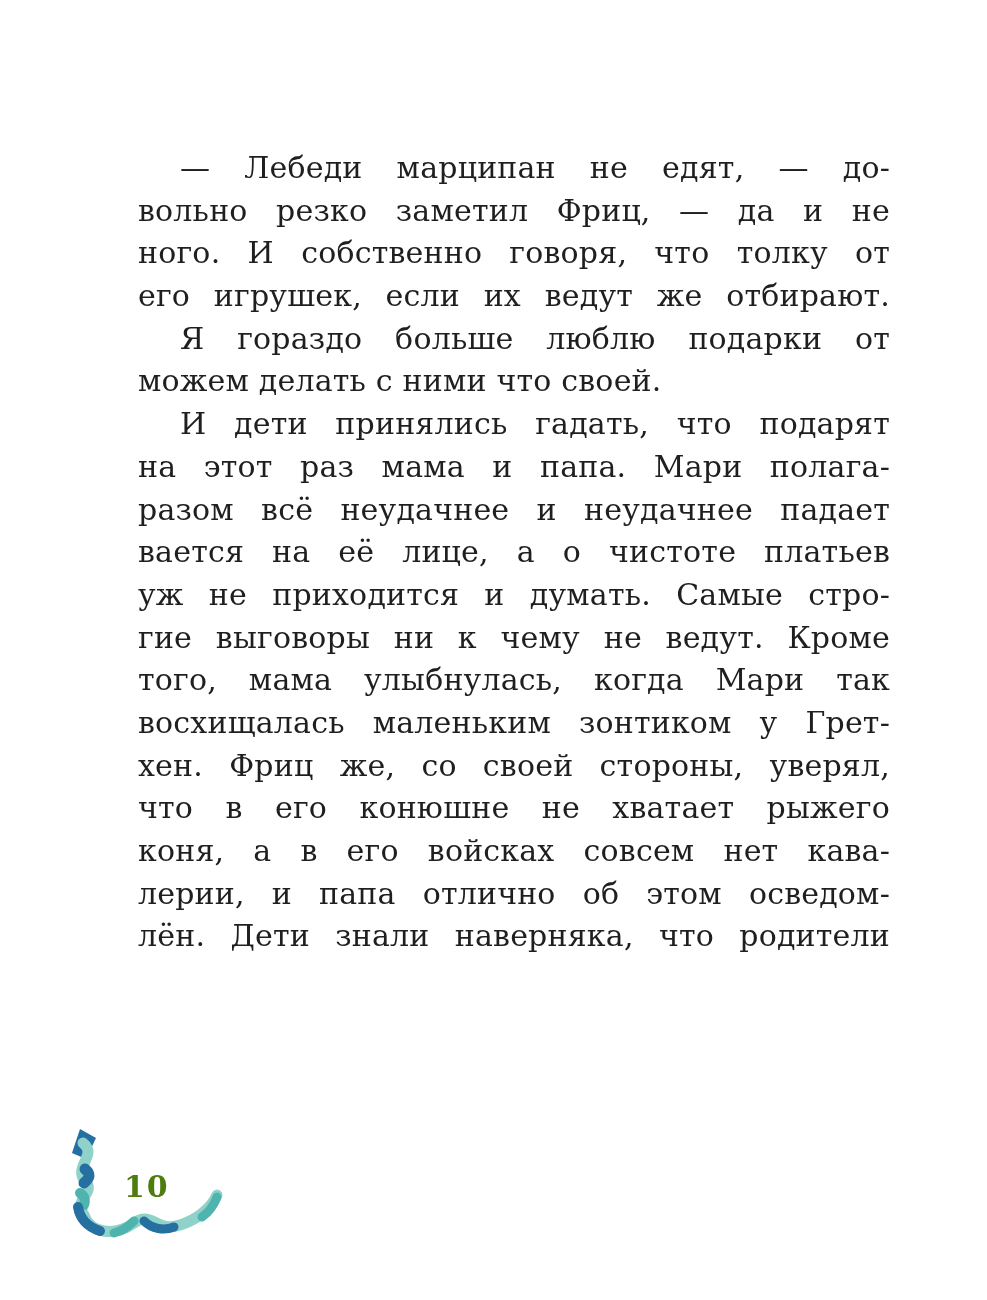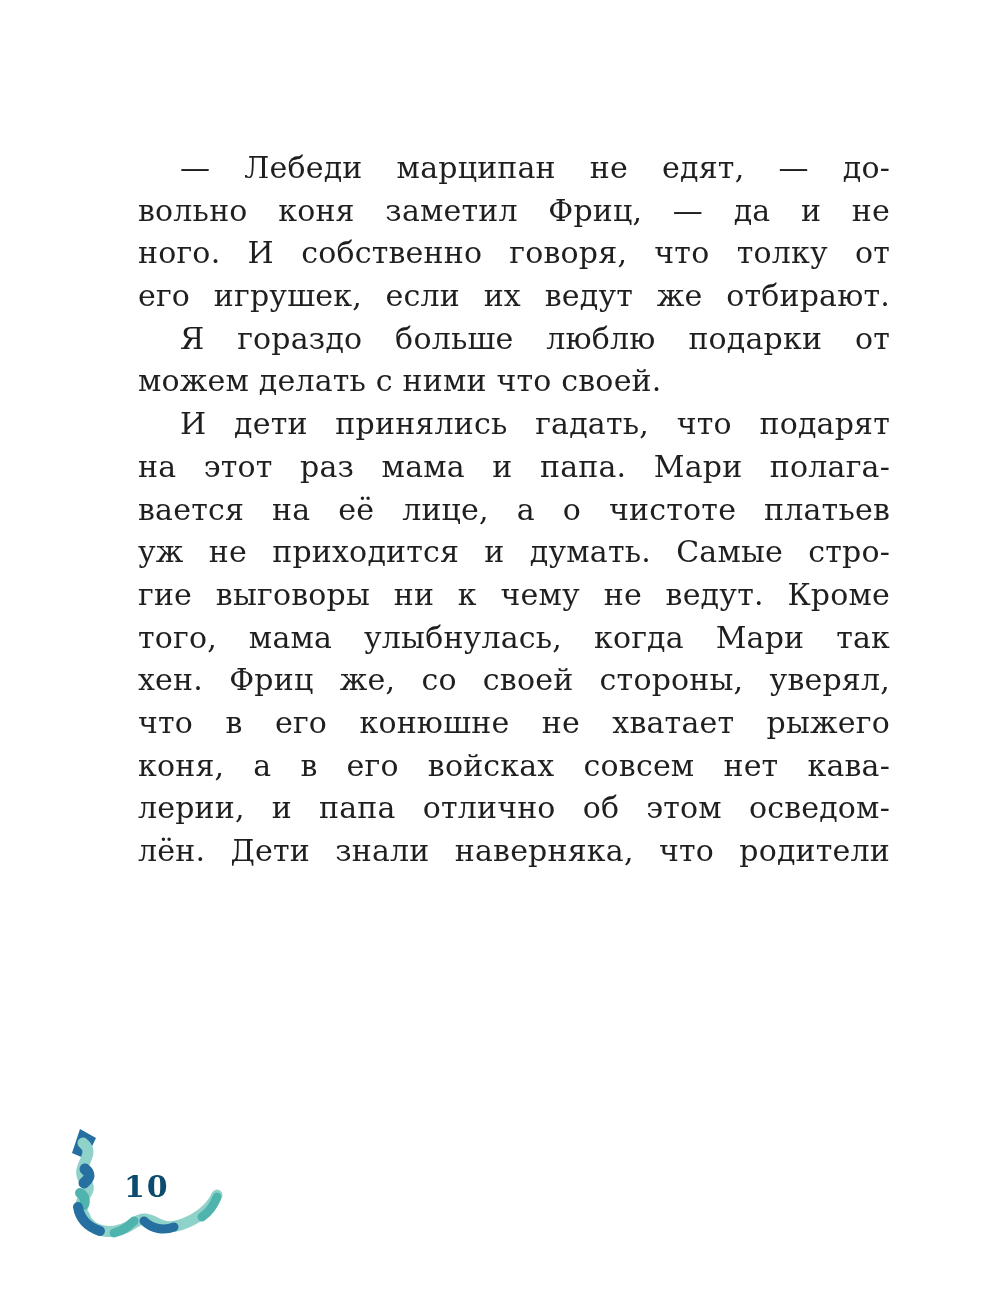--- a/index.html
+++ b/index.html
@@ -30,49 +30,51 @@
     height: 42.7px;
   }
   .ln.ind { padding-left: 42px; }
   .ln.pend { text-align-last: left; }
   .page-number {
     position: absolute;
     left: 124px;
     top: 1138px;
     font-size: 30px;
     font-weight: bold;
-    color: #0c4a6e;
+    color: #4d7c0f;
     letter-spacing: 2px;
   }
   .ribbon {
     position: absolute;
     left: 56px;
     top: 1094px;
     width: 178px;
     height: 132px;
   }
 </style>
 </head>
 <body>
 
 <div class="page">
 
   <div class="text-block">
     <div class="ln ind">— Лебеди марципан не едят, — до-</div>
-    <div class="ln">вольно коня заметил Фриц, — да и не</div>
+    <div class="ln">вольно резко заметил Фриц, — да и не</div>
     <div class="ln">ного. И собственно говоря, что толку от</div>
     <div class="ln">его игрушек, если их ведут же отбирают.</div>
     <div class="ln ind">Я гораздо больше люблю подарки от</div>
     <div class="ln pend">можем делать с ними что своей.</div>
     <div class="ln ind">И дети принялись гадать, что подарят</div>
     <div class="ln">на этот раз мама и папа. Мари полага-</div>
+    <div class="ln">разом всё неудачнее и неудачнее падает</div>
     <div class="ln">вается на её лице, а о чистоте платьев</div>
     <div class="ln">уж не приходится и думать. Самые стро-</div>
     <div class="ln">гие выговоры ни к чему не ведут. Кроме</div>
     <div class="ln">того, мама улыбнулась, когда Мари так</div>
+    <div class="ln">восхищалась маленьким зонтиком у Грет-</div>
     <div class="ln">хен. Фриц же, со своей стороны, уверял,</div>
     <div class="ln">что в его конюшне не хватает рыжего</div>
     <div class="ln">коня, а в его войсках совсем нет кава-</div>
     <div class="ln">лерии, и папа отлично об этом осведом-</div>
     <div class="ln">лён. Дети знали наверняка, что родители</div>
   </div>
 
   <svg class="ribbon" viewBox="0 0 178 132" xmlns="http://www.w3.org/2000/svg" aria-hidden="true">
 
     <polygon points="16,28 24,4 40,13 30,34" fill="#256fa1"></polygon>

